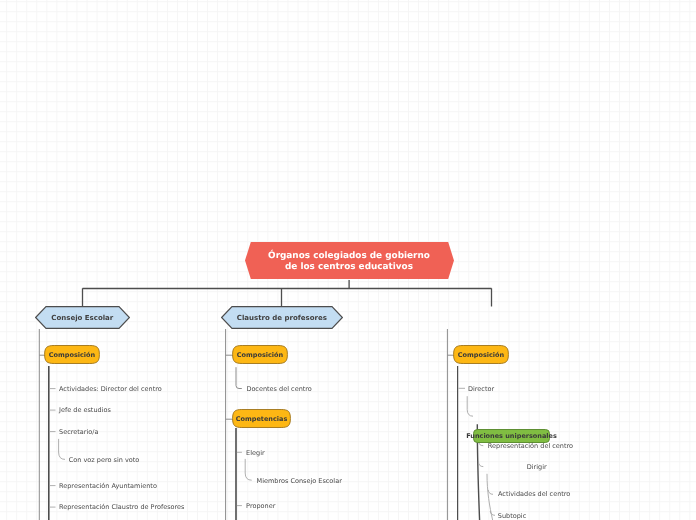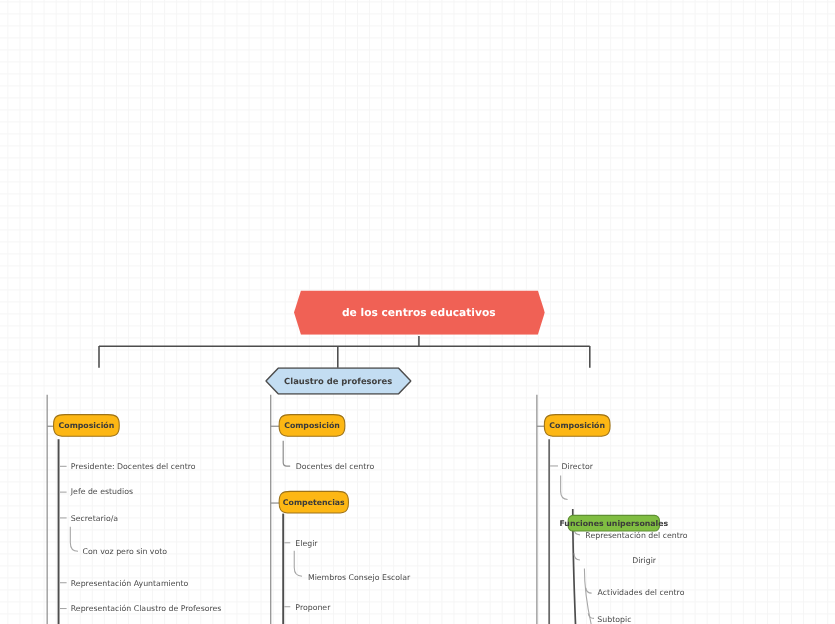--- a/index.html
+++ b/index.html
@@ -98,24 +98,31 @@
       <path d="M488.2 489.9 Q488.7 494.3 493 494.3"></path>
       <path d="M490.2 511 Q490.8 515.3 495 515.3"></path>
     </g>
   </svg>
 
   <div class="node hexroot" style="left:244.5px;top:242px;width:209px;height:37px;">
     <svg viewBox="0 0 209 37" preserveAspectRatio="none">
       <polygon points="0,18.5 5.8,0 203.2,0 209,18.5 203.2,37 5.8,37"></polygon>
     </svg>
     <div class="rootlabel">
+      <div>Órganos colegiados de gobierno</div>
       <div>de los centros educativos</div>
     </div>
   </div>
 
+  <div class="node hexb" style="left:34.8px;top:305.8px;width:95px;height:23px;">
+    <svg viewBox="0 0 95 23" preserveAspectRatio="none">
+      <polygon points="0.6,11.5 11,0.6 84,0.6 94.4,11.5 84,22.4 11,22.4"></polygon>
+    </svg>
+    <span>Consejo Escolar</span>
+  </div>
 
   <div class="node hexb" style="left:220.8px;top:305.8px;width:122px;height:23px;">
     <svg viewBox="0 0 122 23" preserveAspectRatio="none">
       <polygon points="0.6,11.5 11,0.6 111,0.6 121.4,11.5 111,22.4 11,22.4"></polygon>
     </svg>
     <span>Claustro de profesores</span>
   </div>
 
 
   <div class="node pill" style="left:44px;top:345px;width:56px;height:19px;">
@@ -140,21 +147,21 @@
     <svg viewBox="0 0 55 19" preserveAspectRatio="none">
         <path class="shp" d="M0.6 9.5 C0.6 2.3 3.0 0.5 10 0.5 L45 0.5 C52 0.5 54.4 2.3 54.4 9.5 C54.4 16.7 52 18.5 45 18.5 L10 18.5 C3.0 18.5 0.6 16.7 0.6 9.5 Z"></path>
       </svg>
     <span>Composición</span>
   </div>
 
   <div class="node greenbox" style="left:473px;top:409.3px;width:77px;height:14px;margin-top:20px;">
     <span>Funciones unipersonales</span>
   </div>
 
-  <div class="leaf" style="left:59px;top:384.5px;"><span>Presidente: Docentes del centro</span></div>
+  <div class="leaf" style="left:59px;top:384.5px;"><span>Actividades: Director del centro</span></div>
   <div class="leaf" style="left:59px;top:406.0px;"><span>Jefe de estudios</span></div>
   <div class="leaf" style="left:59px;top:427.5px;"><span>Secretario/a</span></div>
   <div class="leaf" style="left:68.8px;top:455.5px;"><span>Con voz pero sin voto</span></div>
   <div class="leaf" style="left:59px;top:481.5px;"><span>Representación Ayuntamiento</span></div>
   <div class="leaf" style="left:59px;top:503.0px;"><span>Representación Claustro de Profesores</span></div>
 
   <div class="leaf" style="left:246.4px;top:384.5px;"><span>Docentes del centro</span></div>
   <div class="leaf" style="left:246.1px;top:448.5px;"><span>Elegir</span></div>
   <div class="leaf" style="left:256.6px;top:476.5px;"><span>Miembros Consejo Escolar</span></div>
   <div class="leaf" style="left:246.1px;top:501.5px;"><span>Proponer</span></div>

